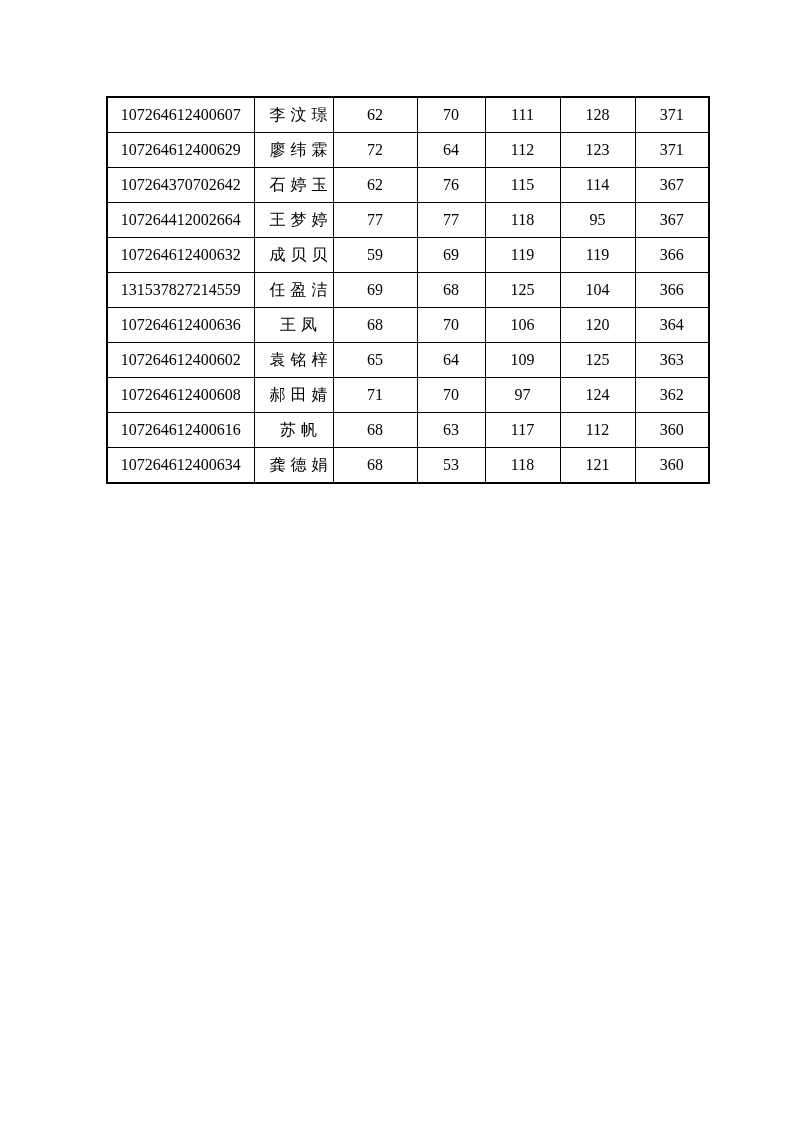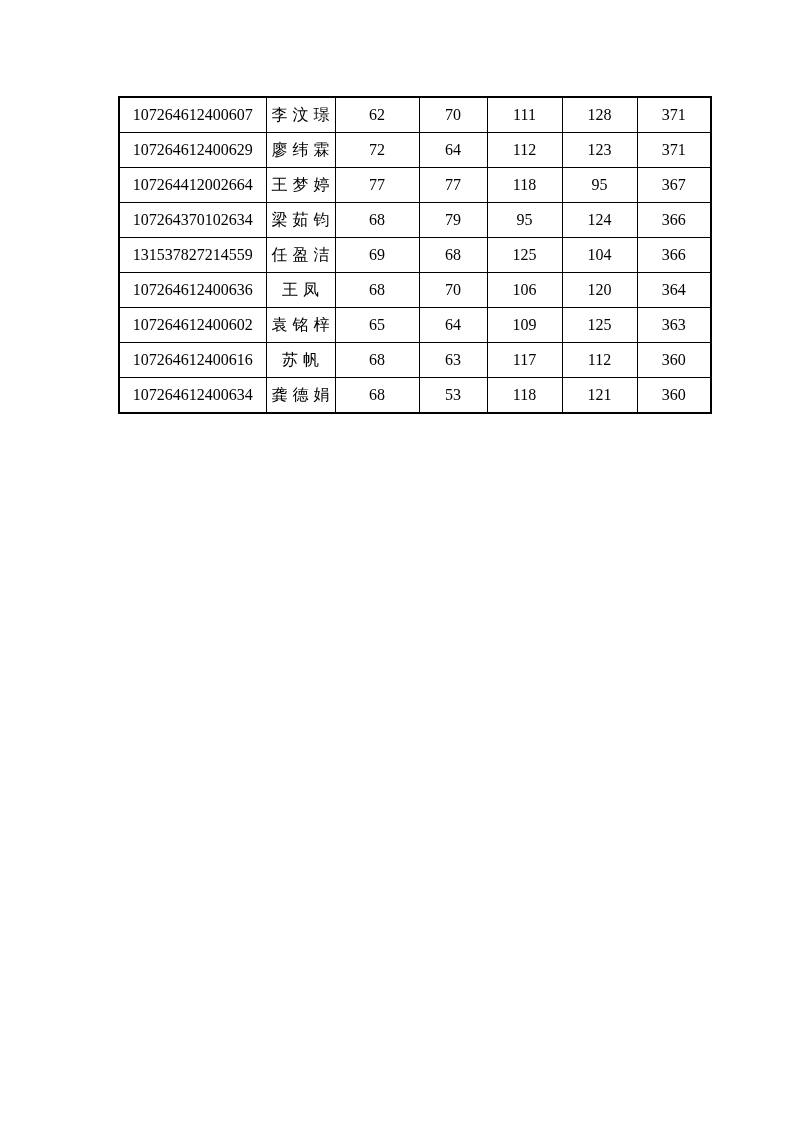--- a/index.html
+++ b/index.html
@@ -14,21 +14,21 @@
     position: relative;
     overflow: hidden;
   }
   .page {
     position: absolute;
     inset: 0;
     background: var(--paper, #ffffff);
   }
   table.score-table {
     position: absolute;
-    left: 118px;
+    left: 106px;
     top: 96px;
     border-collapse: collapse;
     table-layout: fixed;
     border: 2px solid var(--line, #000000);
   }
   table.score-table td {
     border: 1px solid var(--line, #000000);
     height: 34px;
     padding: 0;
     text-align: center;
@@ -36,21 +36,21 @@
     font-size: 16px;
     color: var(--ink, #000000);
     white-space: nowrap;
     overflow: hidden;
   }
   
   table.score-table td.col-0 { font-size: 16px; }
   
   table.score-table td.col-1 {
     letter-spacing: 5px;
-    padding-left: 5px; 
+    padding-left: 15px; 
   }
 </style>
 </head>
 <body style="--paper: #ffffff; --ink: #000000; --line: #000000;">
 
 <div class="page">
   <table class="score-table">
     <colgroup>
         <col style="width: 147px;">
         <col style="width: 65px;">
@@ -73,35 +73,44 @@
         <tr>
           <td class="col-0">107264612400629</td>
           <td class="col-1">廖纬霖</td>
           <td class="col-2">72</td>
           <td class="col-3">64</td>
           <td class="col-4">112</td>
           <td class="col-5">123</td>
           <td class="col-6">371</td>
         </tr>
         <tr>
+          <td class="col-0">107264370702642</td>
+          <td class="col-1">石婷玉</td>
+          <td class="col-2">62</td>
+          <td class="col-3">76</td>
+          <td class="col-4">115</td>
+          <td class="col-5">114</td>
+          <td class="col-6">367</td>
+        </tr>
+        <tr>
           <td class="col-0">107264412002664</td>
           <td class="col-1">王梦婷</td>
           <td class="col-2">77</td>
           <td class="col-3">77</td>
           <td class="col-4">118</td>
           <td class="col-5">95</td>
           <td class="col-6">367</td>
         </tr>
         <tr>
-          <td class="col-0">107264370102634</td>
-          <td class="col-1">梁茹钧</td>
-          <td class="col-2">68</td>
-          <td class="col-3">79</td>
-          <td class="col-4">95</td>
-          <td class="col-5">124</td>
+          <td class="col-0">107264612400632</td>
+          <td class="col-1">成贝贝</td>
+          <td class="col-2">59</td>
+          <td class="col-3">69</td>
+          <td class="col-4">119</td>
+          <td class="col-5">119</td>
           <td class="col-6">366</td>
         </tr>
         <tr>
           <td class="col-0">131537827214559</td>
           <td class="col-1">任盈洁</td>
           <td class="col-2">69</td>
           <td class="col-3">68</td>
           <td class="col-4">125</td>
           <td class="col-5">104</td>
           <td class="col-6">366</td>
@@ -118,20 +127,29 @@
         <tr>
           <td class="col-0">107264612400602</td>
           <td class="col-1">袁铭梓</td>
           <td class="col-2">65</td>
           <td class="col-3">64</td>
           <td class="col-4">109</td>
           <td class="col-5">125</td>
           <td class="col-6">363</td>
         </tr>
         <tr>
+          <td class="col-0">107264612400608</td>
+          <td class="col-1">郝田婧</td>
+          <td class="col-2">71</td>
+          <td class="col-3">70</td>
+          <td class="col-4">97</td>
+          <td class="col-5">124</td>
+          <td class="col-6">362</td>
+        </tr>
+        <tr>
           <td class="col-0">107264612400616</td>
           <td class="col-1">苏帆</td>
           <td class="col-2">68</td>
           <td class="col-3">63</td>
           <td class="col-4">117</td>
           <td class="col-5">112</td>
           <td class="col-6">360</td>
         </tr>
         <tr>
           <td class="col-0">107264612400634</td>

